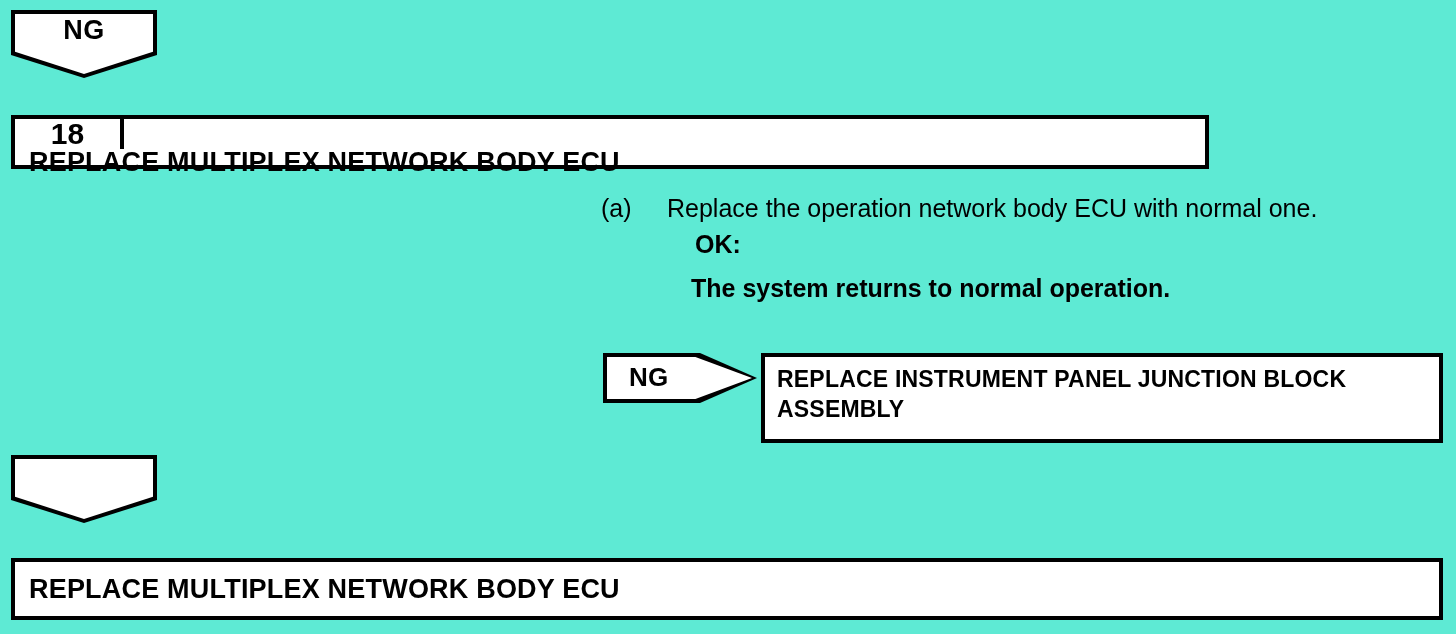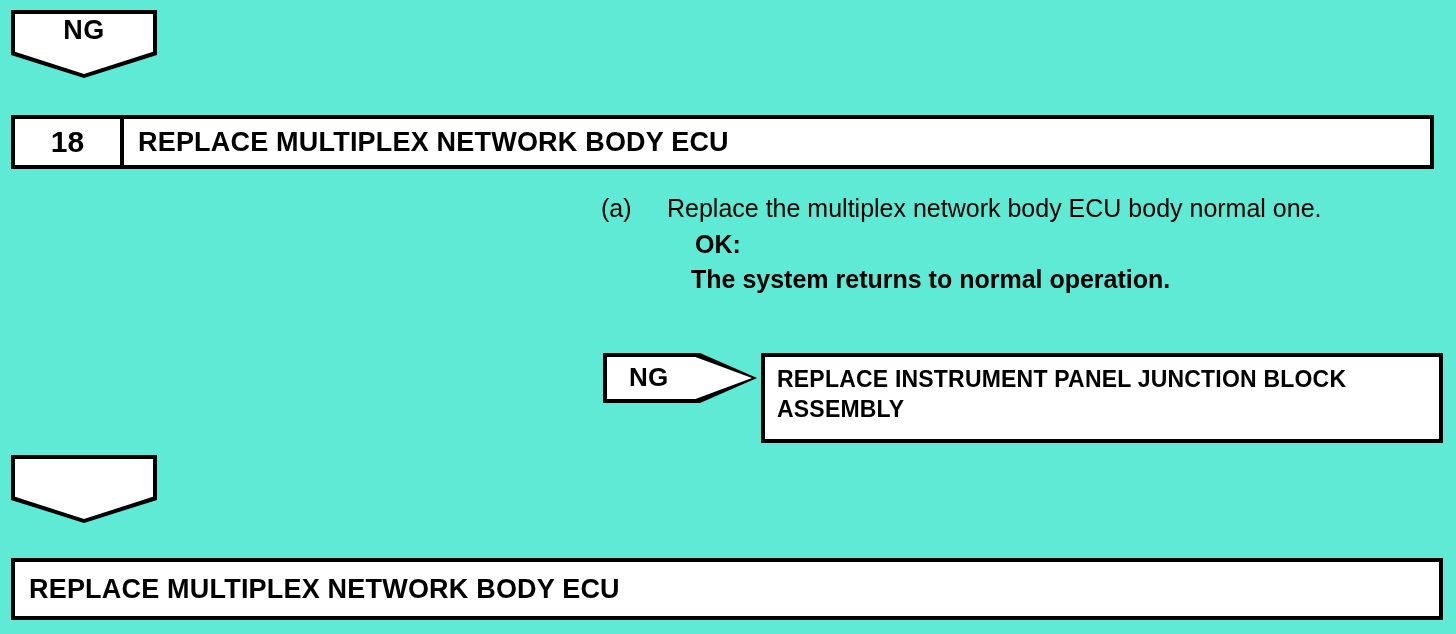--- a/index.html
+++ b/index.html
@@ -175,44 +175,44 @@
     font-weight: bold;
     line-height: 1.34;
     margin-top: 2px;
     margin-left: 28px;
   }
   .proc-ok-value {
     font-size: 25px;
     font-weight: bold;
     line-height: 1.34;
     padding-left: 24px;
-    margin-top: 2px;
+    margin-top: 11px;
   }
 </style>
 </head>
 <body>
 
 <div id="page">
 
   <div class="pentagon-down" style="left:11px; top:10px;">
     <div class="pent-shape"></div>
     <div class="pent-inner"></div>
     <div class="pent-label">NG</div>
   </div>
 
-  <div class="step-header" style="left:11px; top:115px; width:1423px; height:54px;">
+  <div class="step-header" style="left:11px; top:115px; width:1198px; height:54px;flex-direction:column;">
     <div class="step-number-cell">18</div>
     <div class="step-title-cell">REPLACE MULTIPLEX NETWORK BODY ECU</div>
   </div>
 
   <div class="procedure">
     <div class="proc-row">
       <div class="proc-marker">(a)</div>
       <div class="proc-body">
-        <div class="proc-text">Replace the multiplex network body ECU body normal one.</div>
+        <div class="proc-text">Replace the operation network body ECU with normal one.</div>
         <div class="proc-ok-label">OK:</div>
         <div class="proc-ok-value">The system returns to normal operation.</div>
       </div>
     </div>
   </div>
 
   <div class="arrow-right" style="left:603px; top:353px;">
     <div class="arr-shape"></div>
     <div class="arr-inner"></div>
     <div class="arr-label">NG</div>

